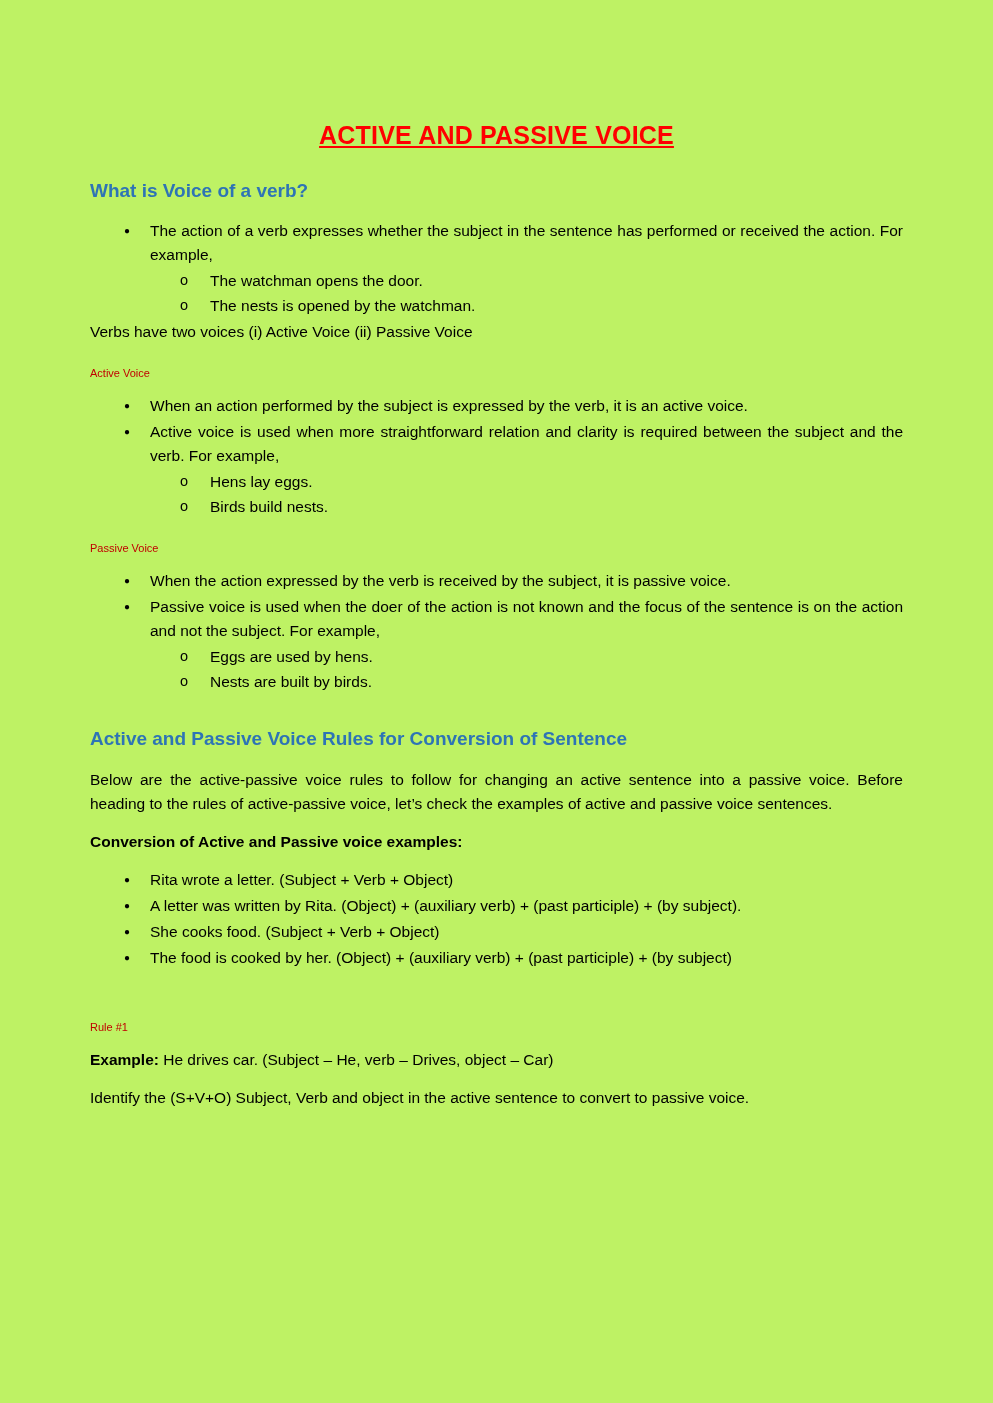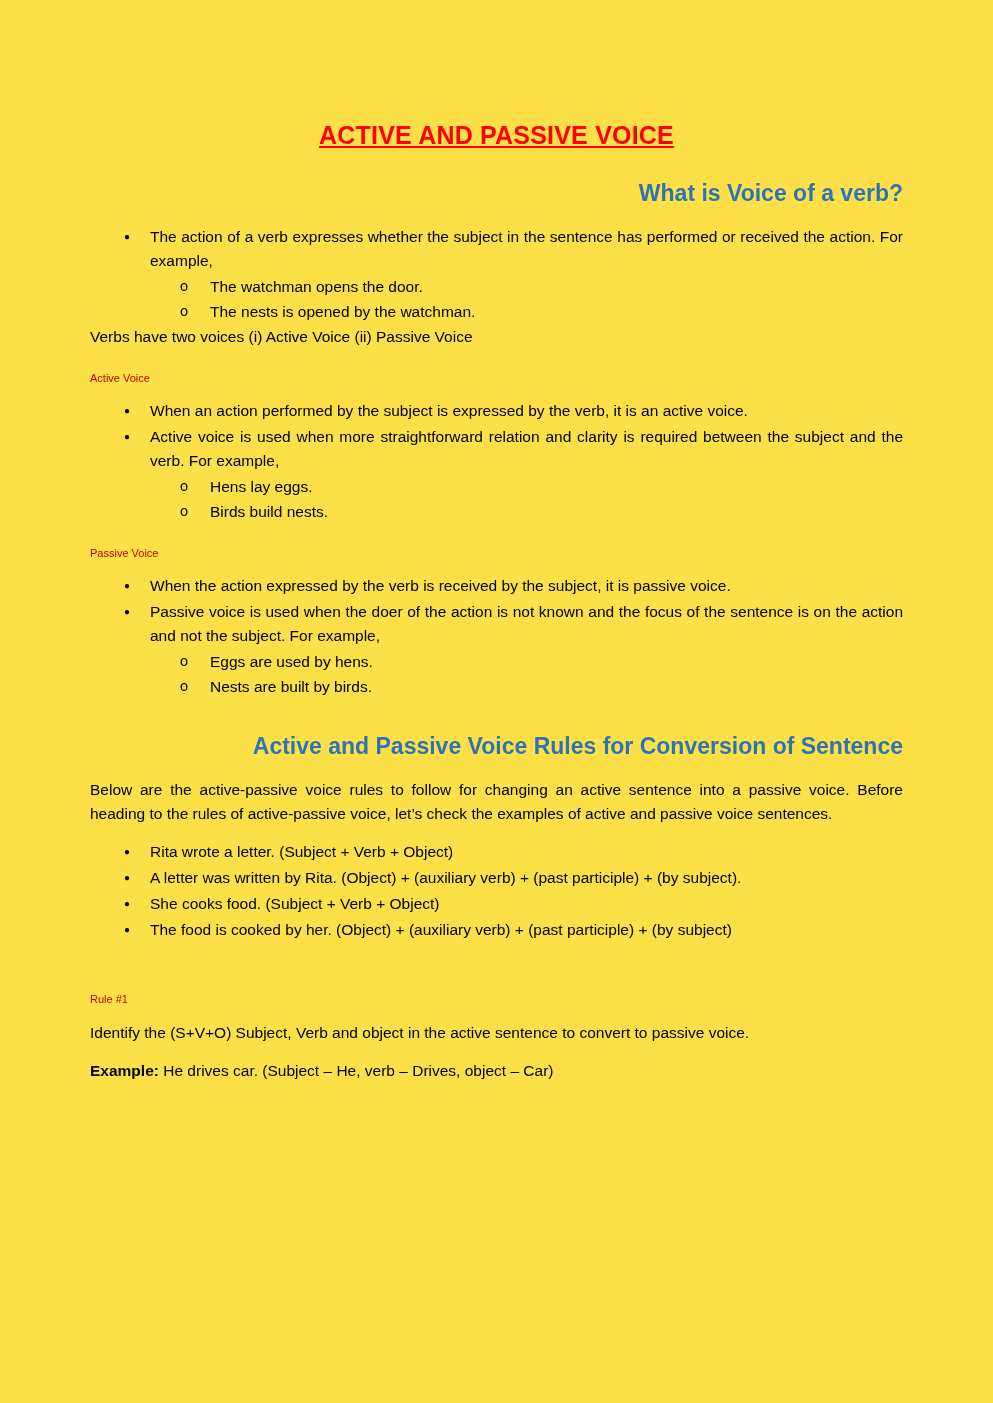--- a/index.html
+++ b/index.html
@@ -1,21 +1,21 @@
 <!DOCTYPE html>
 <html><head>
 <meta charset="utf-8">
 <style>
   * { margin: 0; padding: 0; box-sizing: border-box; }
   html, body { background: #ffffff; }
   .page {
     width: 993px;
     height: 1403px;
     margin: 0 auto;
-    background: #fde047;
+    background: #bef264;
     font-family: "Liberation Sans", sans-serif;
     color: #000000;
     font-size: 15.5px;
     line-height: 1.55;
     padding: 116px 90px 7px 90px;
     overflow: hidden;
   }
   .doc-title {
     text-align: center;
     margin-bottom: 24px;
@@ -23,24 +23,23 @@
   .doc-title span {
     color: #FF0000;
     font-weight: bold;
     font-size: 25px;
     text-decoration: underline;
     letter-spacing: 0.2px;
   }
   .h-blue {
     color: #2E74B5;
     font-weight: bold;
-    font-size: 23px;
+    font-size: 19px;
     margin: 24px 0 16px 0;
     line-height: 1.3;
-    text-align: right;
   }
   .h-red {
     color: #C00000;
     font-weight: normal;
     font-size: 11px;
     margin: 22px 0 14px 0;
     line-height: 1.3;
   }
   .para {
     margin: 0 0 14px 0;
@@ -139,41 +138,42 @@
     <span class="glyph">o</span>
     <div class="btext">Nests are built by birds.</div>
   </div>
 
   <div class="gap-sm"></div>
 
   <div class="h-blue">Active and Passive Voice Rules for Conversion of Sentence</div>
 
   <div class="para justify">Below are the active-passive voice rules to follow for changing an active sentence into a passive voice. Before heading to the rules of active-passive voice, let’s check the examples of active and passive voice sentences.</div>
 
+  <div class="para bold">Conversion of Active and Passive voice examples:</div>
 
   <div class="bullet">
     <span class="glyph">●</span>
     <div class="btext">Rita wrote a letter. (Subject + Verb + Object)</div>
   </div>
   <div class="bullet">
     <span class="glyph">●</span>
     <div class="btext">A letter was written by Rita.  (Object) + (auxiliary verb) + (past participle) + (by subject).</div>
   </div>
   <div class="bullet">
     <span class="glyph">●</span>
     <div class="btext">She cooks food. (Subject + Verb + Object)</div>
   </div>
   <div class="bullet">
     <span class="glyph">●</span>
     <div class="btext">The food is cooked by her. (Object) + (auxiliary verb) + (past participle) + (by subject)</div>
   </div>
 
   <div class="h-red rule-heading">Rule #1</div>
 
-  <div class="para">Identify the (S+V+O) Subject, Verb and object in the active sentence to convert to passive voice.</div>
-
   <div class="para example-line">
     <span class="bold">Example:</span>
     <span> </span>
     <span>He drives car. (Subject – He, verb – Drives, object – Car)</span>
   </div>
 
+  <div class="para">Identify the (S+V+O) Subject, Verb and object in the active sentence to convert to passive voice.</div>
+
 </div>
 
 </body></html>

